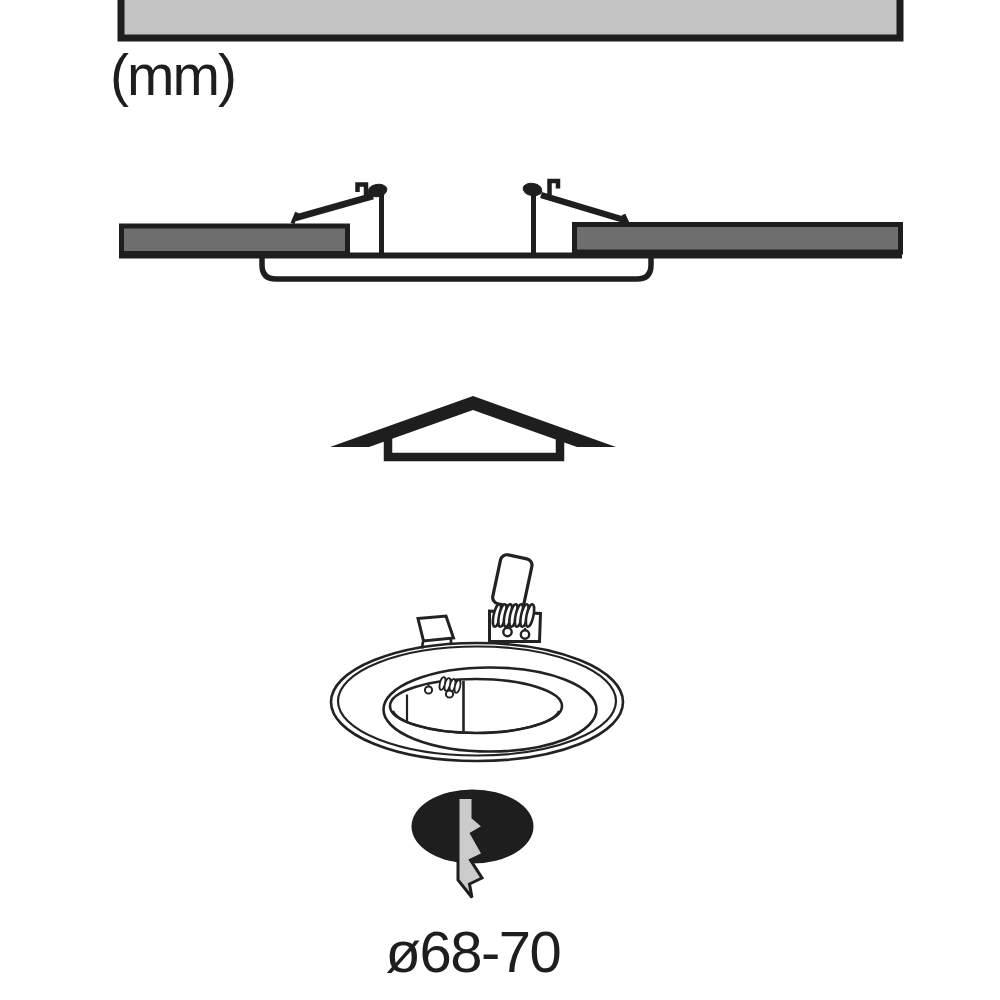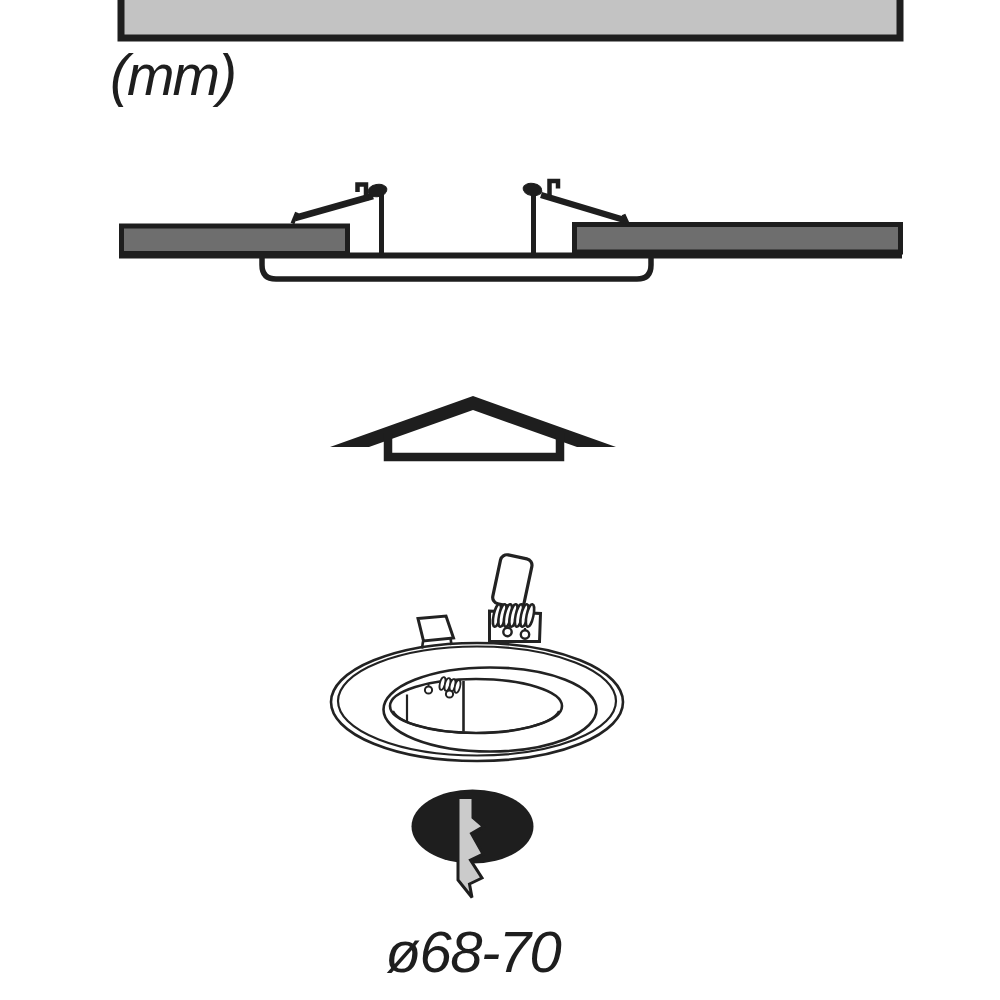--- a/index.html
+++ b/index.html
@@ -1,17 +1,17 @@
 <!DOCTYPE html>
 <html><head>
 <meta charset="utf-8">
 <style>
   html,body{margin:0;padding:0;background:#fff;}
   .canvas{position:relative;width:1000px;height:1000px;background:#fff;overflow:hidden;
-          font-family:"Liberation Sans", sans-serif;font-style:italic;}
+          font-family:"Liberation Sans", sans-serif;}
   svg{display:block;}
   text{font-family:"Liberation Sans", sans-serif;fill:#1e1e1e;}
   .unit-label{font-size:57px;letter-spacing:-2px;}
   .dia-label{font-size:58px;letter-spacing:-1.5px;}
 </style>
 </head>
 <body>
 
 <div class="canvas">
 <svg width="1000" height="1000" viewBox="0 0 1000 1000">

